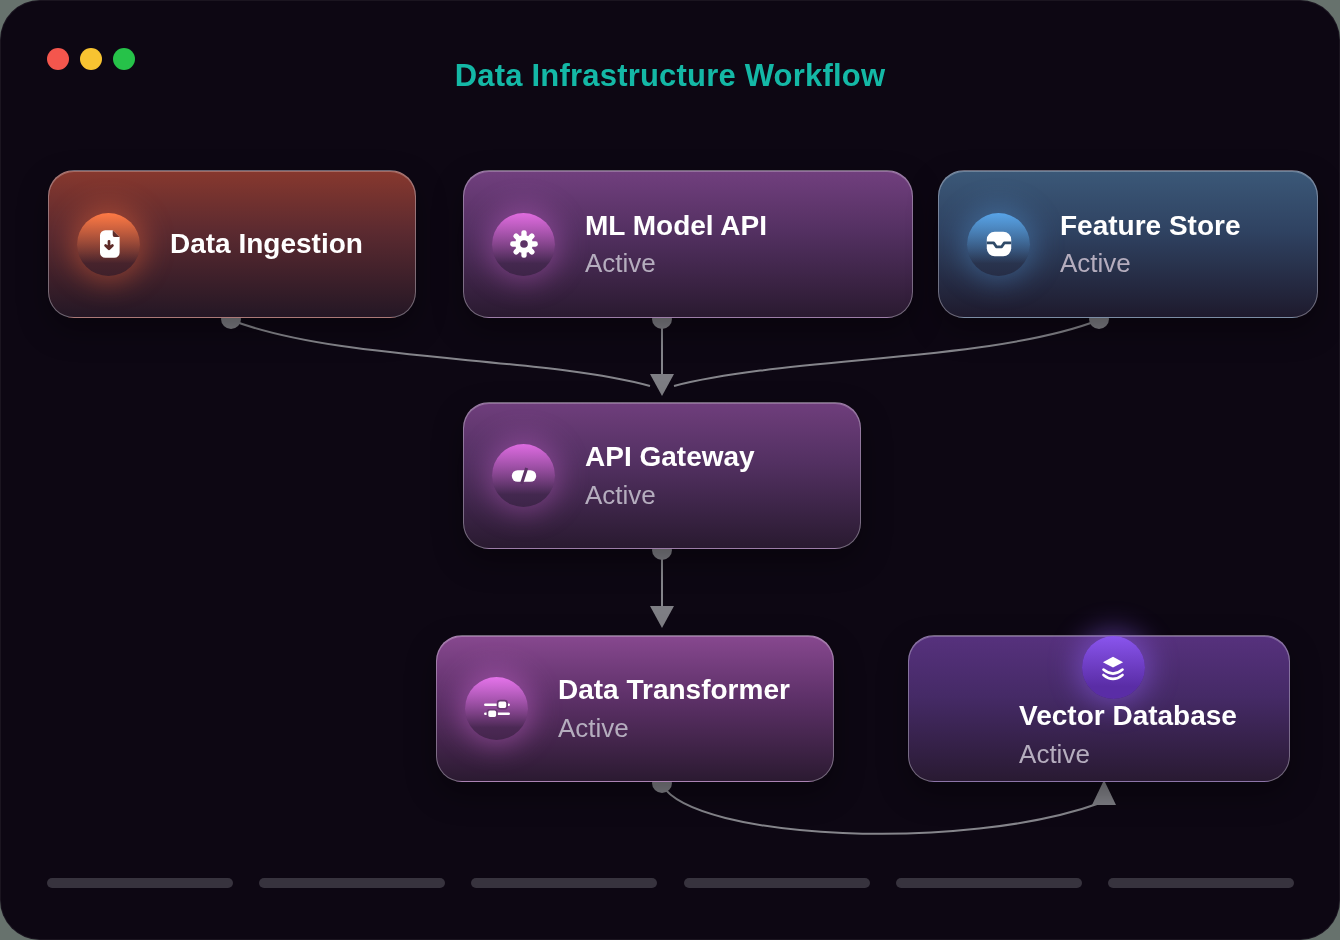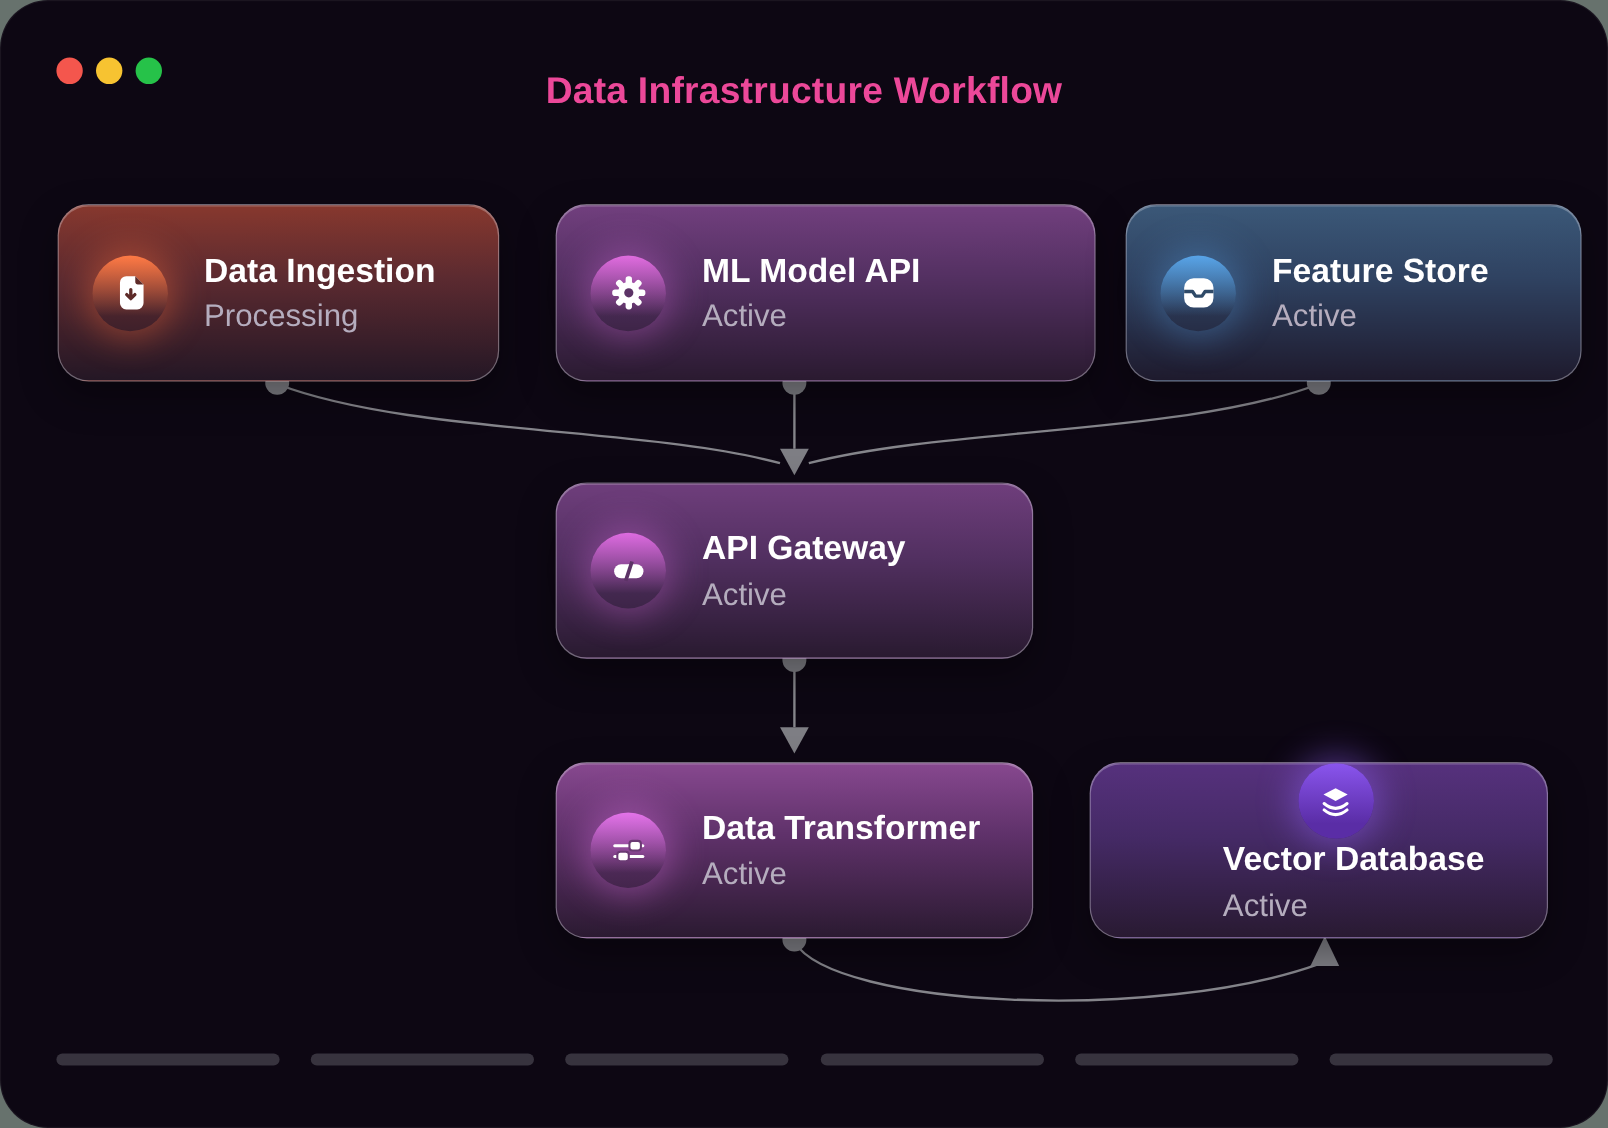--- a/index.html
+++ b/index.html
@@ -11,37 +11,37 @@
   .window{
     position:absolute;inset:0;background:#0d0713;border-radius:40px;overflow:hidden;
     box-shadow:inset 0 0 0 1px rgba(255,255,255,0.06);
   }
   
   .traffic{position:absolute;left:47px;top:48px;display:flex;gap:11px;}
   .dot{width:22px;height:22px;border-radius:50%;}
   
   .window-title{
     position:absolute;left:0;right:0;top:58px;text-align:center;
-    font-size:31px;font-weight:bold;color:#ec4899;letter-spacing:.2px;
+    font-size:31px;font-weight:bold;color:#14b8a6;letter-spacing:.2px;
   }
   
   .edges{position:absolute;left:0;top:0;}
   
   .node{
     position:absolute;border-radius:26px;display:flex;align-items:center;
     padding-left:28px;box-sizing:border-box;
     border:1.5px solid rgba(232,228,240,0.38);
     background:linear-gradient(180deg,var(--c1) 0%,var(--c2) 42%,var(--c3) 100%);
     box-shadow:inset 0 1px 0 rgba(255,255,255,0.25), 0 12px 30px rgba(0,0,0,0.35);
   }
   .node-ingestion  {left:48px; top:170px;width:368px;height:148px;}
   .node-ml         {left:463px;top:170px;width:450px;height:148px;}
   .node-feature    {left:938px;top:170px;width:380px;height:148px;}
   .node-gateway    {left:463px;top:402px;width:398px;height:147px;}
-  .node-transformer{left:463px;top:635px;width:398px;height:147px;}
+  .node-transformer{left:436px;top:635px;width:398px;height:147px;}
   .node-vector     {left:908px;top:635px;width:382px;height:147px;flex-direction:column;}
   .icon-orb{
     width:63px;height:63px;border-radius:50%;flex:0 0 auto;
     display:flex;align-items:center;justify-content:center;
     background:linear-gradient(180deg,var(--a1) 0%,var(--a2) 80%);
     box-shadow:0 0 28px 6px var(--glow);
   }
   .node-text{margin-left:30px;display:flex;flex-direction:column;}
   .node-title{font-size:28px;font-weight:bold;color:#ffffff;line-height:1.2;}
   .node-status{font-size:26px;color:#b5adbe;margin-top:6px;line-height:1.2;}
@@ -85,21 +85,20 @@
   <div class="node node-ingestion" style="--c1: #87382e; --c2: #5b2a30; --c3: #241725; --a1: #ff7a45; --a2: rgba(150,45,30,0); --glow: rgba(255,110,60,0.40);">
     <div class="icon-orb">
       <svg width="34" height="34" viewBox="0 0 32 32">
         <path fill="#fff" d="M7.5 8 a5 5 0 0 1 5 -5 h7 L26 9.5 V24 a5 5 0 0 1 -5 5 h-8.5 a5 5 0 0 1 -5 -5 z"></path>
         <path fill="#5e2b28" d="M19.5 3 L26 9.5 h-4.3 a2 2 0 0 1 -2.2 -2.2 z"></path>
         <path d="M16 13.5 v7 M12.8 17.4 L16 20.6 l3.2 -3.2" stroke="#5e2b28" stroke-width="2.6" fill="none" stroke-linecap="round" stroke-linejoin="round"></path>
       </svg>
     </div>
     <div class="node-text">
       <div class="node-title">Data Ingestion</div>
-      <div class="node-status">Processing</div>
     </div>
   </div>
 
   <div class="node node-ml" style="--c1: #713f7e; --c2: #533061; --c3: #2a1a30; --a1: #e06cdf; --a2: rgba(120,50,120,0); --glow: rgba(220,110,225,0.35);">
     <div class="icon-orb">
       <svg width="34" height="34" viewBox="0 0 32 32">
         <g fill="#fff">
           <circle cx="16" cy="16" r="8.5"></circle>
           <rect x="13.5" y="3" width="5" height="7" rx="2.2"></rect>
           <rect x="13.5" y="3" width="5" height="7" rx="2.2" transform="rotate(45 16 16)"></rect>

